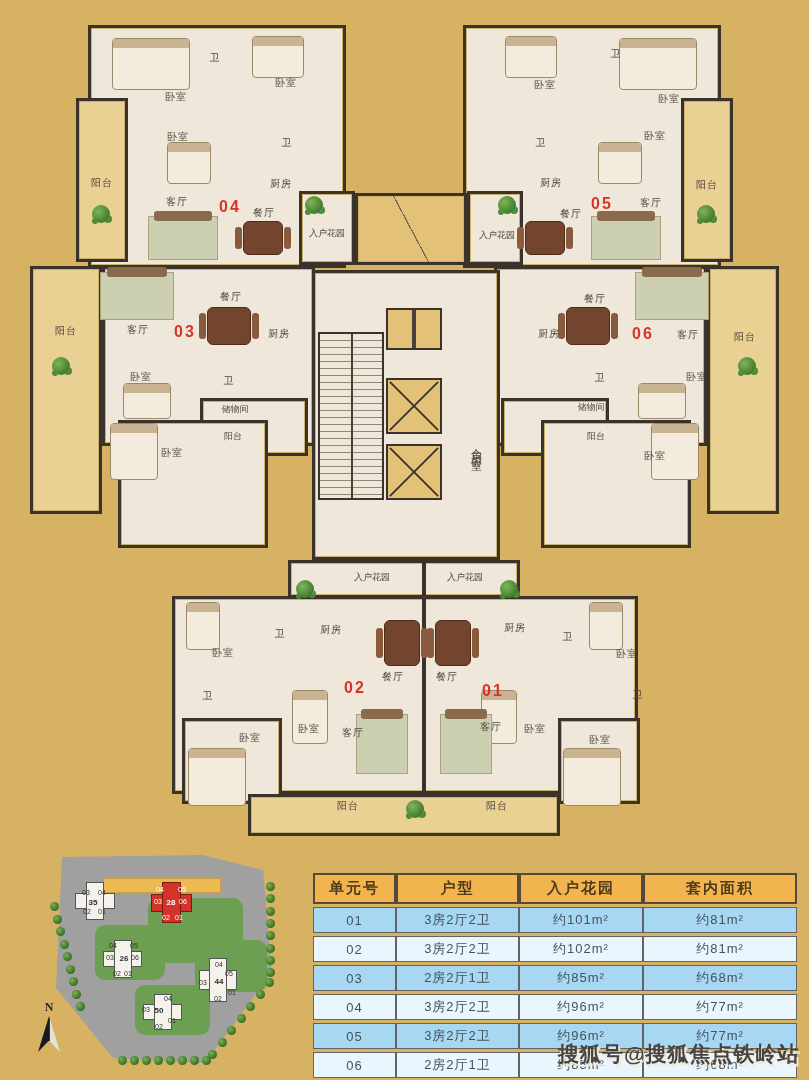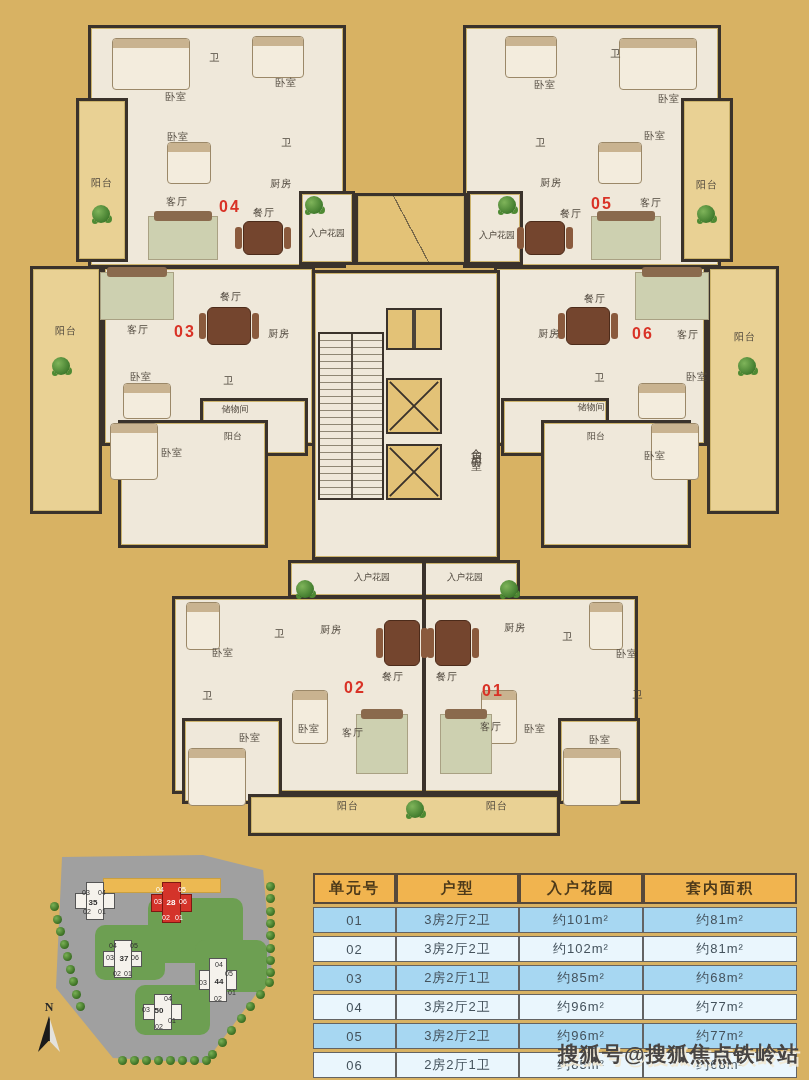--- a/index.html
+++ b/index.html
@@ -330,21 +330,21 @@
     <span class="lbl-site w" style="left: 160px; top: 889px;">04</span>
     <span class="lbl-site w" style="left: 182px; top: 889px;">05</span>
     <span class="lbl-site w" style="left: 158px; top: 901px;">03</span>
     <span class="lbl-site w" style="left: 183px; top: 901px;">06</span>
     <span class="lbl-site w" style="left: 166px; top: 917px;">02</span>
     <span class="lbl-site w" style="left: 179px; top: 917px;">01</span>
     <div class="bldg" style="left: 100px; top: 938px; width: 45px; height: 42px;">
       <i class="bh"></i>
       <i class="bv"></i>
     </div>
-    <span class="lbl-site bnum" style="left: 124px; top: 959px;">37</span>
+    <span class="lbl-site bnum" style="left: 124px; top: 959px;">26</span>
     <span class="lbl-site" style="left: 113px; top: 945px;">04</span>
     <span class="lbl-site" style="left: 134px; top: 945px;">05</span>
     <span class="lbl-site" style="left: 110px; top: 957px;">03</span>
     <span class="lbl-site" style="left: 135px; top: 957px;">06</span>
     <span class="lbl-site" style="left: 117px; top: 973px;">02</span>
     <span class="lbl-site" style="left: 128px; top: 973px;">01</span>
     <div class="bldg" style="left: 140px; top: 992px; width: 45px; height: 40px;">
       <i class="bh"></i>
       <i class="bv"></i>
     </div>

